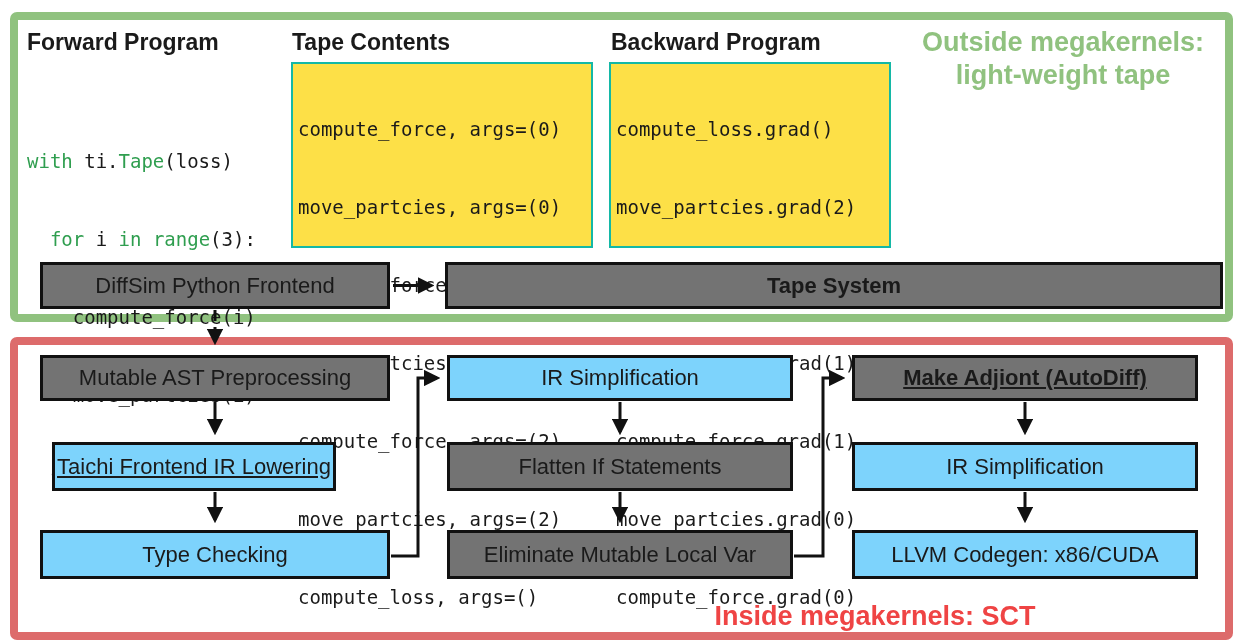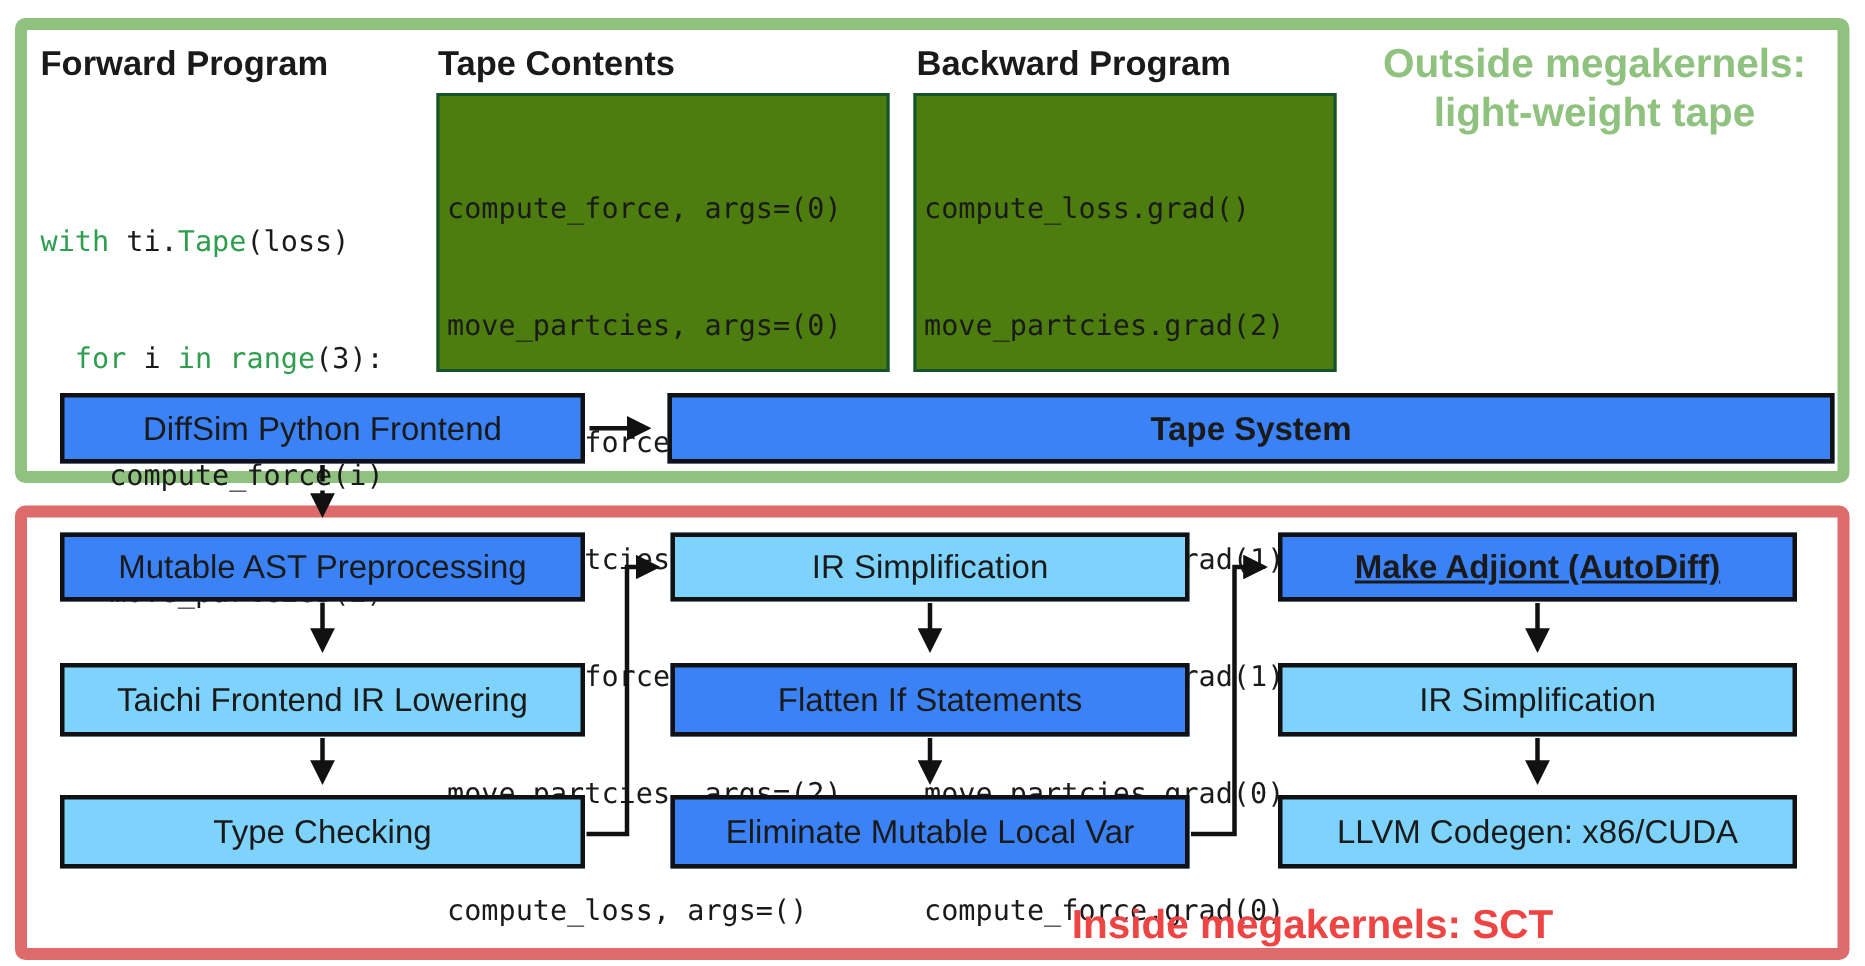--- a/index.html
+++ b/index.html
@@ -20,32 +20,32 @@
 
   
   .col-header{font-weight:bold;font-size:23px;letter-spacing:0px;white-space:nowrap;}
 
   
   .mono{font-family:"DejaVu Sans Mono", monospace;font-size:19px;line-height:26px;white-space:pre;}
   .tok-kw{color:#2f9e4f;}
   .tok-pl{color:#1a1a1a;}
 
   .listbox{
-    position:absolute;border:2px solid #14532d;background:#4d7c0f;
-    padding:10px 5px;box-sizing:border-box;
+    position:absolute;border:2px solid #14b8a6;background:#fde047;
+    padding:0 5px;box-sizing:border-box;
   }
 
   
   .node{
     position:absolute;box-sizing:border-box;
     border:3px solid #111;background:#7dd3fc;
     display:flex;align-items:center;justify-content:center;
     font-size:22px;white-space:nowrap;
   }
-  .node.blue{background:#3b82f6;}
+  .node.blue{background:#737373;}
   .node.bold{font-weight:bold;}
 
   
   .mega-label{font-weight:bold;font-size:27px;line-height:33px;text-align:center;white-space:nowrap;}
   #outside-label{color:#90c27f;left:891px;top:26px;width:344px;}
   #inside-label{color:#ef4444;left:700px;top:600px;width:350px;}
 
   svg.wires{position:absolute;left:0;top:0;width:1243px;height:644px;pointer-events:none;}
 </style>
 </head>
@@ -90,21 +90,21 @@
     <div>move_partcies.grad(1)</div>
     <div>compute_force.grad(1)</div>
     <div>move_partcies.grad(0)</div>
     <div>compute_force.grad(0)</div>
   </div>
 
   <div class="node blue" style="left:40px;top:262px;width:350px;height:47px;">DiffSim Python Frontend</div>
   <div class="node blue bold" style="left:445px;top:262px;width:778px;height:47px;">Tape System</div>
 
   <div class="node blue" style="left:40px;top:355px;width:350px;height:46px;">Mutable AST Preprocessing</div>
-  <div class="node" style="left:40px;top:442px;width:350px;height:49px;">Taichi Frontend IR Lowering</div>
+  <div class="node" style="left:52px;top:442px;width:284px;height:49px;text-decoration:underline;">Taichi Frontend IR Lowering</div>
   <div class="node" style="left:40px;top:530px;width:350px;height:49px;">Type Checking</div>
 
   <div class="node" style="left:447px;top:355px;width:346px;height:46px;">IR Simplification</div>
   <div class="node blue" style="left:447px;top:530px;width:346px;height:49px;">Eliminate Mutable Local Var</div>
   <div class="node blue" style="left:447px;top:442px;width:346px;height:49px;">Flatten If Statements</div>
 
   <div class="node blue bold" style="left:852px;top:355px;width:346px;height:46px;text-decoration:underline;">Make Adjiont (AutoDiff)</div>
   <div class="node" style="left:852px;top:442px;width:346px;height:49px;">IR Simplification</div>
   <div class="node" style="left:852px;top:530px;width:346px;height:49px;">LLVM Codegen: x86/CUDA</div>
 

